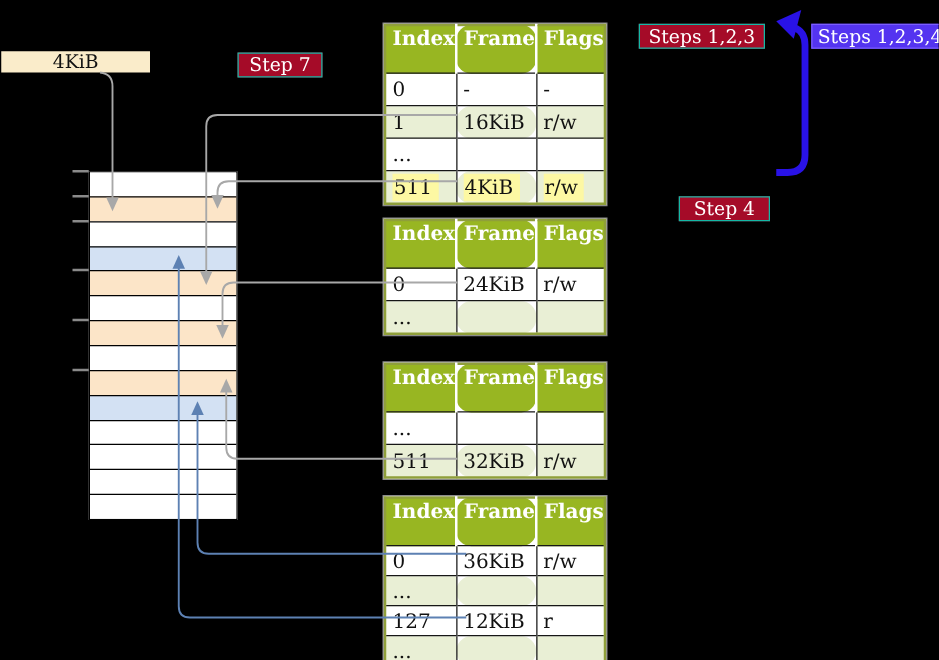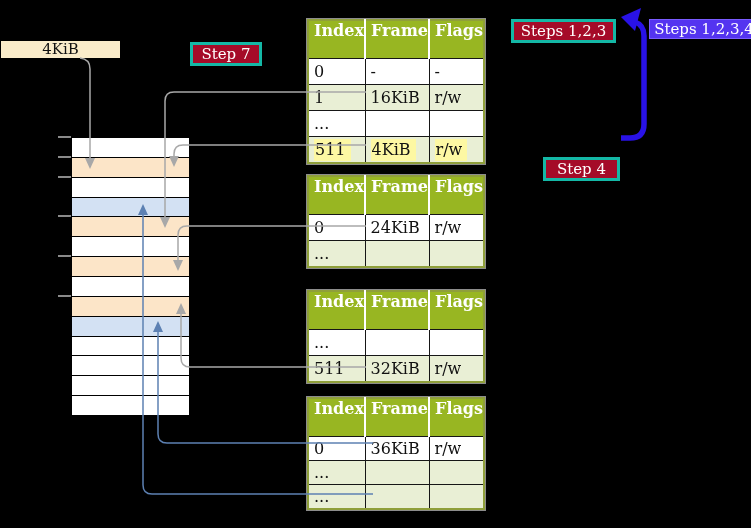--- a/index.html
+++ b/index.html
@@ -10,21 +10,21 @@
   html,body{margin:0;padding:0;background:#000;}
   #canvas{
     position:relative;width:751px;height:528px;background:#000;overflow:hidden;
     font-family:"DejaVu Serif","Liberation Serif",serif;
   }
   
   .tag{
     position:absolute;color:#fff;font-size:15px;line-height:18px;text-align:center;
     padding:0 4px;white-space:nowrap;
   }
-  .tag.red{background:var(--redlabel);border:3px solid #14b8a6;text-align:center;}
+  .tag.red{background:var(--redlabel);border:1px solid #14b8a6;text-align:center;}
   .tag.blue{background:var(--bluelabel);border:1px solid #7a5cff;}
   .sizetag{
     position:absolute;left:1px;top:41px;width:119px;height:17px;background:var(--cream);
     color:#111;font-size:15px;line-height:17px;text-align:center;
   }
   
   #memcol{
     position:absolute;left:71px;top:137px;width:119px;height:279px;
     border:1px solid #000;box-sizing:border-box;display:flex;flex-direction:column;
     background:#fff;
@@ -47,21 +47,21 @@
   }
   .ptable th + th{border-left:2px solid #fff;}
   .ptable td{
     font-size:16px;color:#111;text-align:left;padding:0 0 0 5px;height:26px;
     box-sizing:border-box;vertical-align:middle;white-space:nowrap;
   }
   .ptable.compact td{height:24px;}
   .ptable td + td{border-left:1px solid #161616;}
   .ptable tbody tr td{border-top:1px solid #161616;}
   .ptable tr.shade td{background:var(--rowgreen);}
-  .ptable .c1{width:56px;} .ptable .c2{width:55px;} .ptable .c3{width:55px;}
+  .ptable .c1{width:56px;} .ptable .c2{width:55px;border-radius:12px;} .ptable .c3{width:55px;}
   .ptable span.hl{background:var(--highlight);padding:1px 5px 2px 1px;}
   
   #arrows{position:absolute;left:0;top:0;width:751px;height:528px;pointer-events:none;}
 </style>
 </head>
 <body>
 
 <div id="canvas">
 
   <div class="sizetag">4KiB</div>
@@ -187,20 +187,25 @@
           <tr>
             <td class="c1"><span>0</span></td>
             <td class="c2"><span>36KiB</span></td>
             <td class="c3"><span>r/w</span></td>
           </tr>
           <tr class="shade">
             <td class="c1"><span>...</span></td>
             <td class="c2"></td>
             <td class="c3"></td>
           </tr>
+          <tr>
+            <td class="c1"><span>127</span></td>
+            <td class="c2"><span>12KiB</span></td>
+            <td class="c3"><span>r</span></td>
+          </tr>
           <tr class="shade">
             <td class="c1"><span>...</span></td>
             <td class="c2"></td>
             <td class="c3"></td>
           </tr>
         </tbody>
       </table>
     </div>
 
   <svg id="arrows" viewBox="0 0 751 528">

